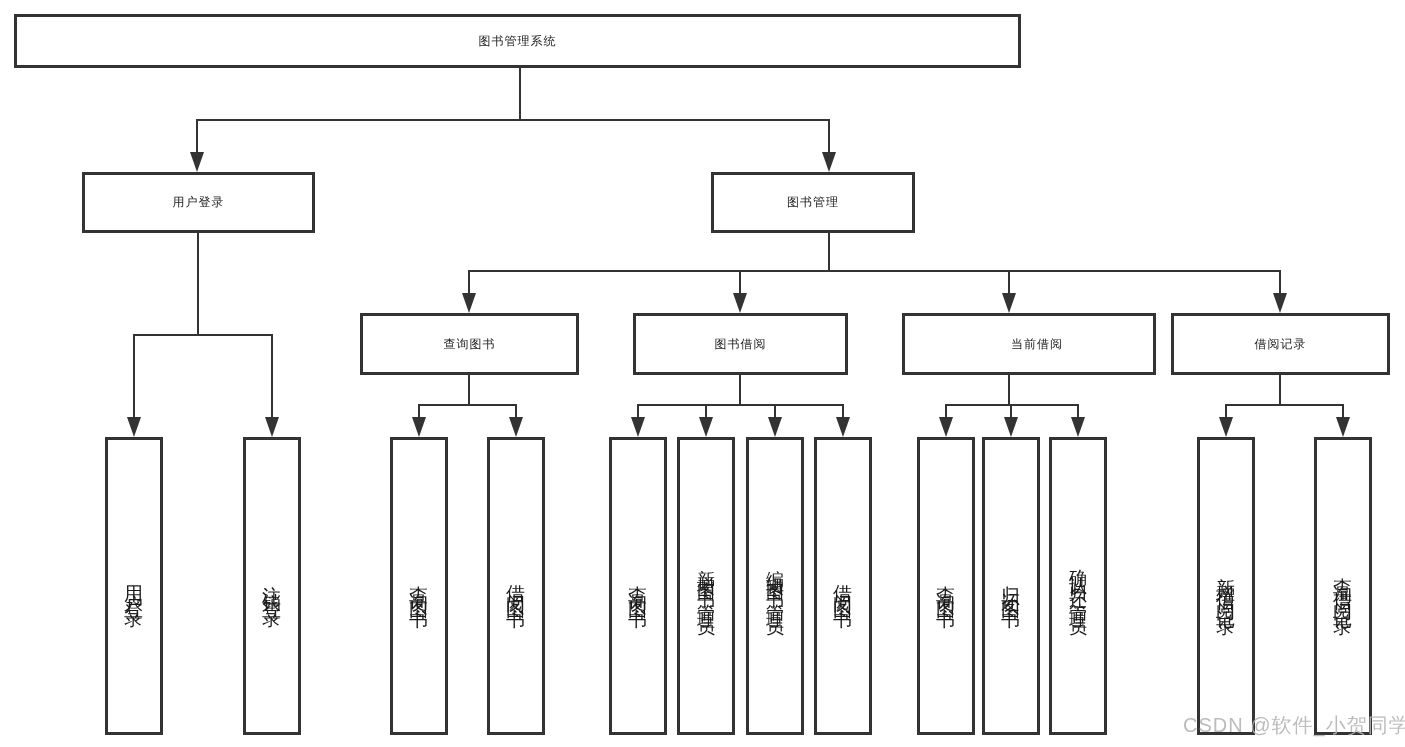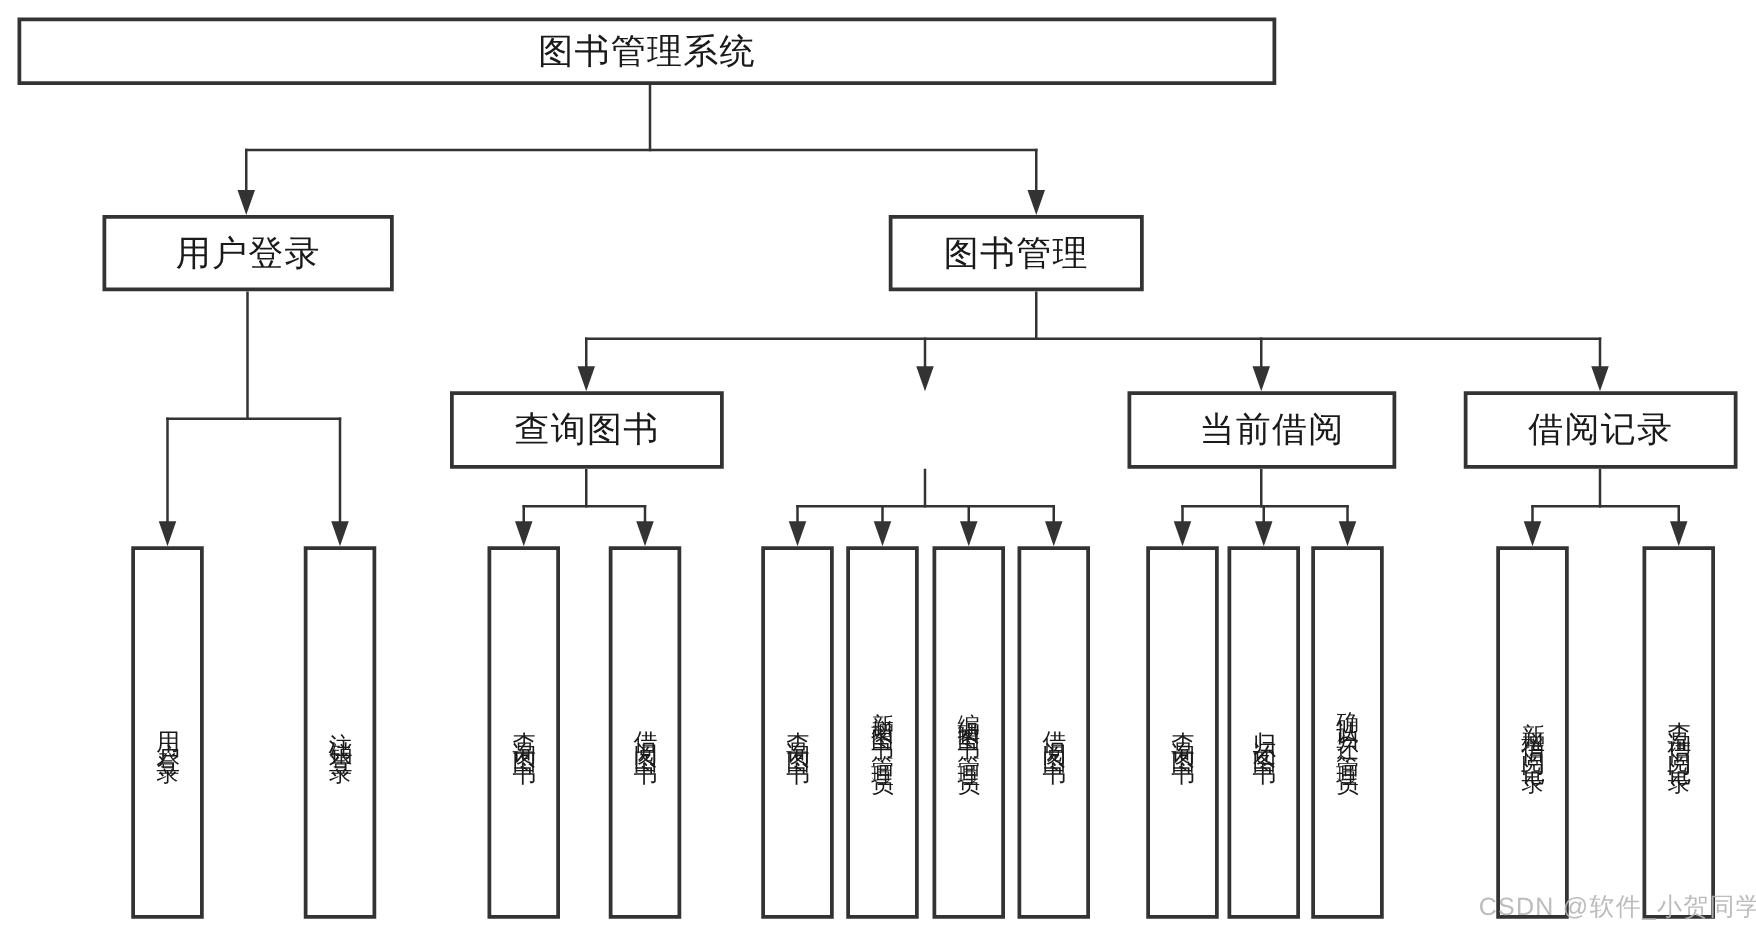--- a/index.html
+++ b/index.html
@@ -22,21 +22,21 @@
   }
 
   .box {
     position: absolute;
     background: #ffffff;
     border: 3px solid var(--border);
     display: flex;
     align-items: center;
     justify-content: center;
     color: var(--text);
-    font-size: 28px;
+    font-size: 12px;
     letter-spacing: 1px;
     z-index: 2;
   }
 
   .leaf { font-size: 19px; }
   .leaf .vtext {
     writing-mode: vertical-rl;
     text-orientation: upright;
     letter-spacing: 8px;
     line-height: 1;
@@ -111,21 +111,24 @@
   <div class="vline" style="left:739px; top:270px; height:25px;"></div>
   <div class="arrow" style="left:733px; top:293px;"></div>
   <div class="vline" style="left:1008px; top:270px; height:25px;"></div>
   <div class="arrow" style="left:1002px; top:293px;"></div>
   <div class="vline" style="left:1279px; top:270px; height:25px;"></div>
   <div class="arrow" style="left:1273px; top:293px;"></div>
 
   <div class="box" style="left:360px; top:313px; width:219px; height:62px;">
     <span>查询图书</span>
   </div>
-  <div class="box" style="left:902px; top:313px; width:215px; height:62px;padding-left:16px;">
+  <div class="box" style="left:633px; top:313px; width:215px; height:62px;">
+    <span>图书借阅</span>
+  </div>
+  <div class="box" style="left:902px; top:313px; width:254px; height:62px;padding-left:16px;">
     <span>当前借阅</span>
   </div>
   <div class="box" style="left:1171px; top:313px; width:219px; height:62px;">
     <span>借阅记录</span>
   </div>
 
   <div class="vline" style="left:468px; top:375px; height:31px;"></div>
   <div class="hline" style="left:418px; top:404px; width:99px;"></div>
   <div class="vline" style="left:418px; top:404px; height:14px;"></div>
   <div class="arrow" style="left:412px; top:417px;"></div>

